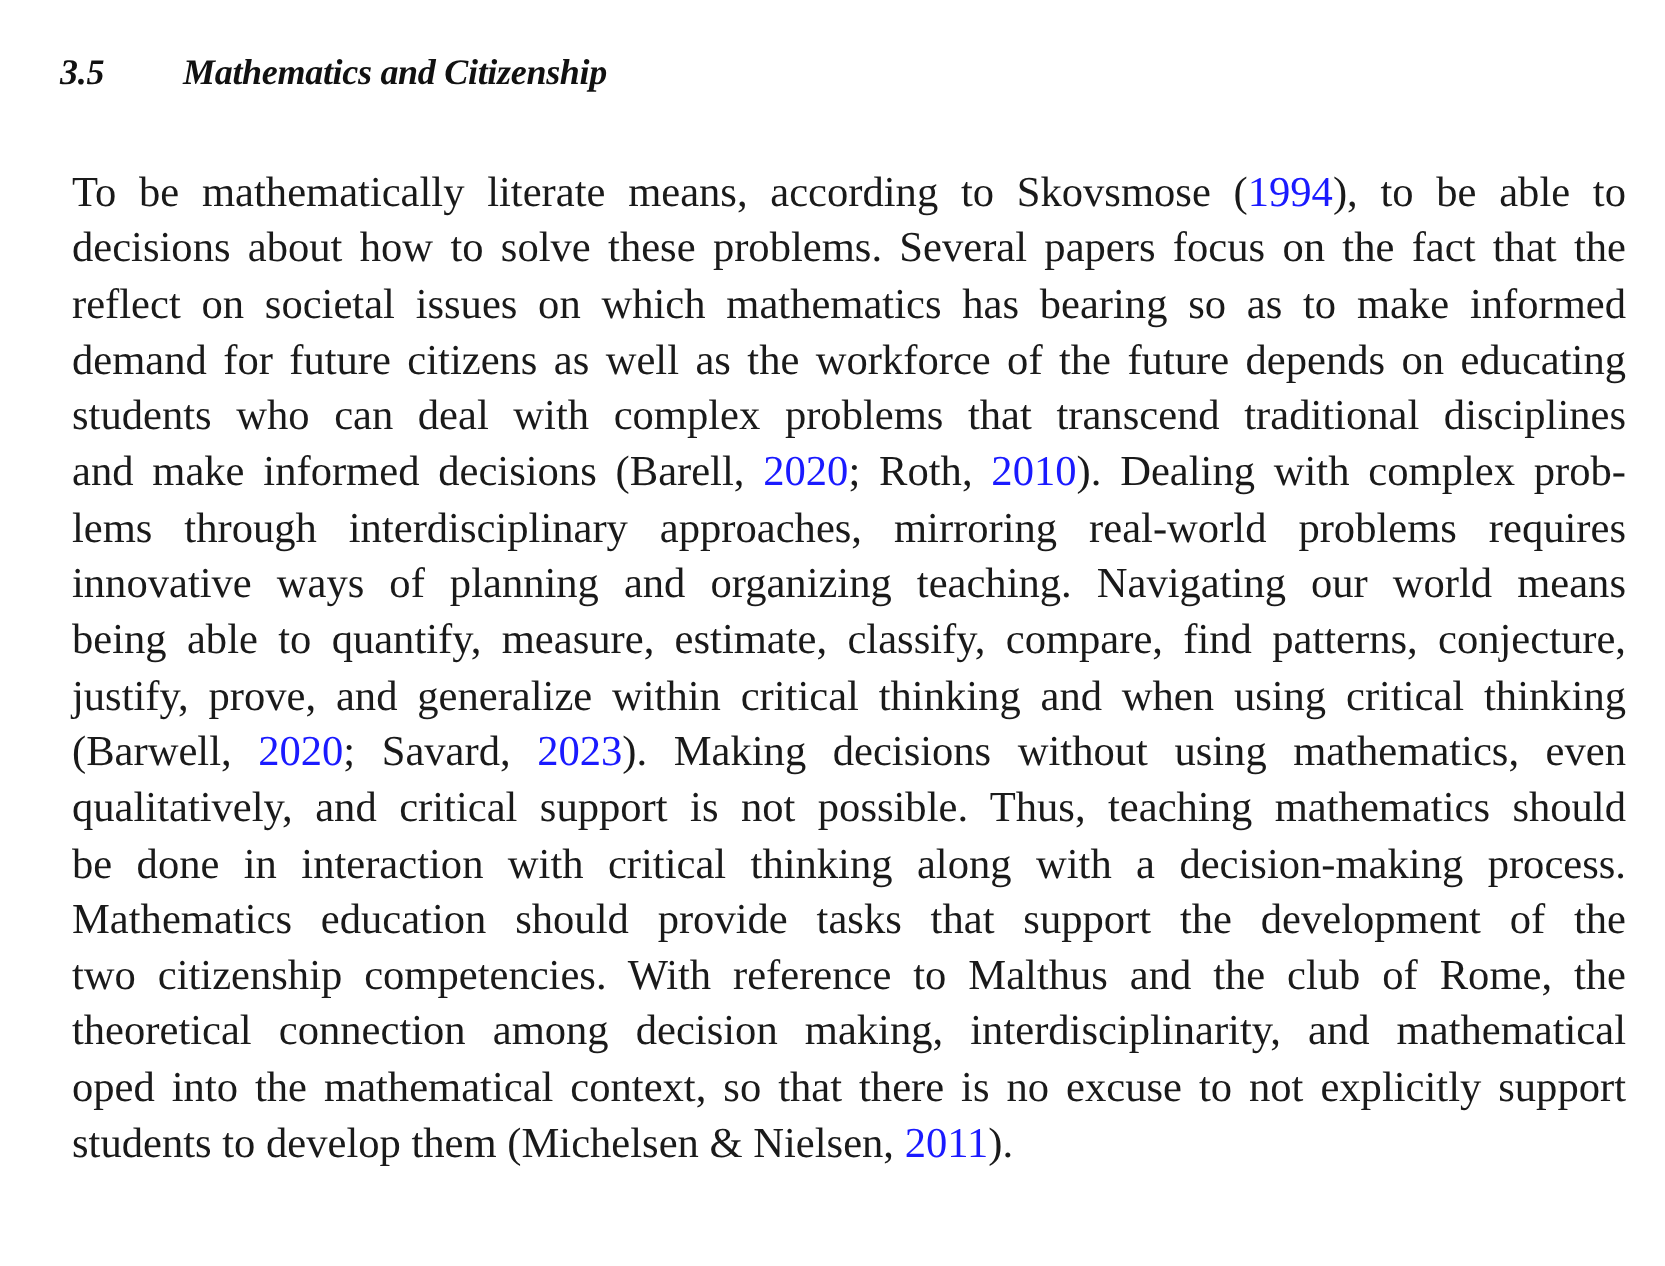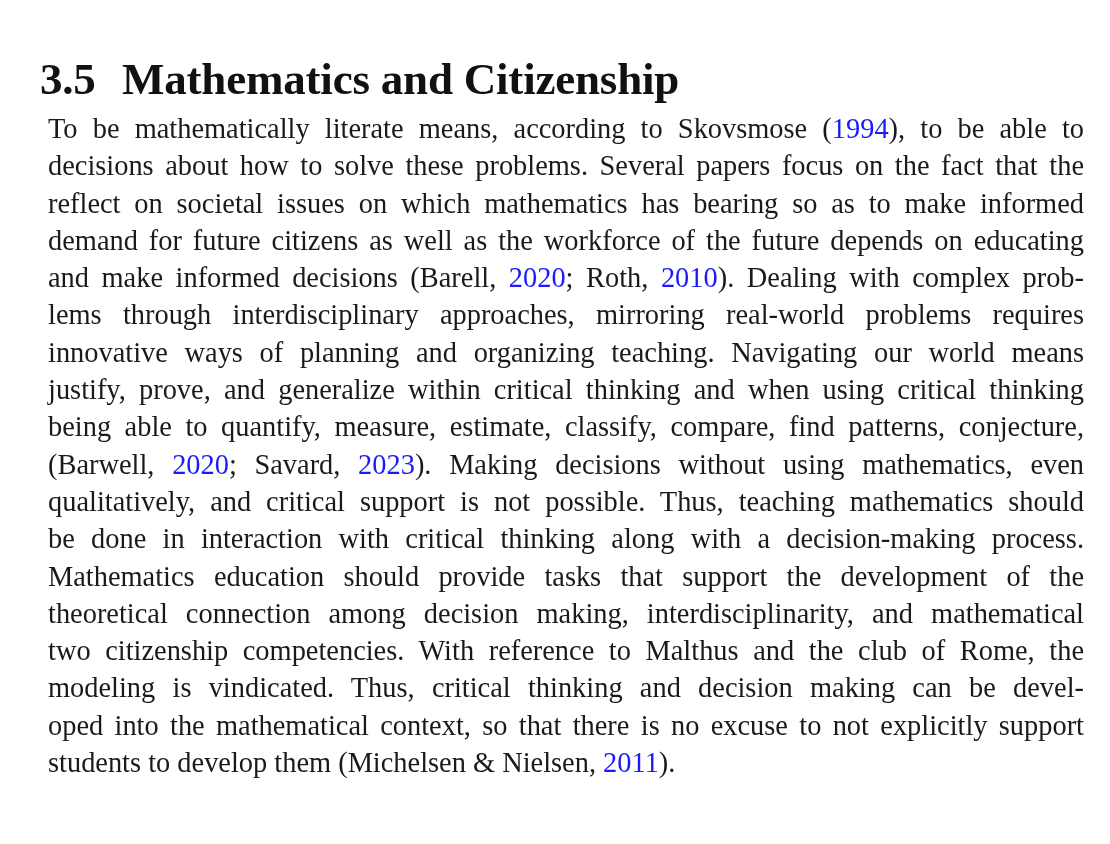--- a/index.html
+++ b/index.html
@@ -1,21 +1,21 @@
 <!DOCTYPE html>
 <html><head>
 <meta charset="utf-8">
 <style>
   html, body { margin: 0; padding: 0; background: #ffffff; }
   body { width: 1110px; height: 844px; overflow: hidden; position: relative; }
   .heading {
     position: absolute; left: 40px; top: 16px;
     font-family: "Liberation Serif", "DejaVu Serif", serif;
-    font-weight: bold; 
-    font-size: 45px; color: #111111; white-space: nowrap;
+    font-weight: bold; font-style: italic;
+    font-size: 24px; color: #111111; white-space: nowrap;
     letter-spacing: -0.2px;
   }
   .heading .num { display: inline-block; width: 82px; }
   .body {
     position: absolute; left: 48px; top: 110px; width: 1036px;
     font-family: "Liberation Serif", "DejaVu Serif", serif;
     font-size: 28.4px; line-height: 37.3px; color: #1a1a1a;
   }
   .line {
     display: block; white-space: nowrap; text-align: justify;
@@ -29,27 +29,27 @@
 
 <h2 class="heading">
   <span class="num">3.5</span><span>Mathematics and Citizenship</span>
 </h2>
 
 <div class="body" id="para">
     <span class="line"><span>To be mathematically literate means, according to Skovsmose (</span><a class="cite">1994</a><span>), to be able to</span></span>
     <span class="line"><span>decisions about how to solve these problems. Several papers focus on the fact that the</span></span>
     <span class="line"><span>reflect on societal issues on which mathematics has bearing so as to make informed</span></span>
     <span class="line"><span>demand for future citizens as well as the workforce of the future depends on educating</span></span>
+    <span class="line"><span>students who can deal with complex problems that transcend traditional disciplines</span></span>
     <span class="line"><span>and make informed decisions (Barell, </span><a class="cite">2020</a><span>; Roth, </span><a class="cite">2010</a><span>). Dealing with complex prob-</span></span>
     <span class="line"><span>lems through interdisciplinary approaches, mirroring real-world problems requires</span></span>
     <span class="line"><span>innovative ways of planning and organizing teaching. Navigating our world means</span></span>
+    <span class="line"><span>being able to quantify, measure, estimate, classify, compare, find patterns, conjecture,</span></span>
     <span class="line"><span>justify, prove, and generalize within critical thinking and when using critical thinking</span></span>
-    <span class="line"><span>being able to quantify, measure, estimate, classify, compare, find patterns, conjecture,</span></span>
     <span class="line"><span>(Barwell, </span><a class="cite">2020</a><span>; Savard, </span><a class="cite">2023</a><span>). Making decisions without using mathematics, even</span></span>
     <span class="line"><span>qualitatively, and critical support is not possible. Thus, teaching mathematics should</span></span>
     <span class="line"><span>be done in interaction with critical thinking along with a decision-making process.</span></span>
     <span class="line"><span>Mathematics education should provide tasks that support the development of the</span></span>
+    <span class="line"><span>two citizenship competencies. With reference to Malthus and the club of Rome, the</span></span>
     <span class="line"><span>theoretical connection among decision making, interdisciplinarity, and mathematical</span></span>
-    <span class="line"><span>two citizenship competencies. With reference to Malthus and the club of Rome, the</span></span>
-    <span class="line"><span>modeling is vindicated. Thus, critical thinking and decision making can be devel-</span></span>
     <span class="line"><span>oped into the mathematical context, so that there is no excuse to not explicitly support</span></span>
     <span class="line last"><span>students to develop them (Michelsen &amp; Nielsen, </span><a class="cite">2011</a><span>).</span></span>
   </div>
 
 </body></html>

